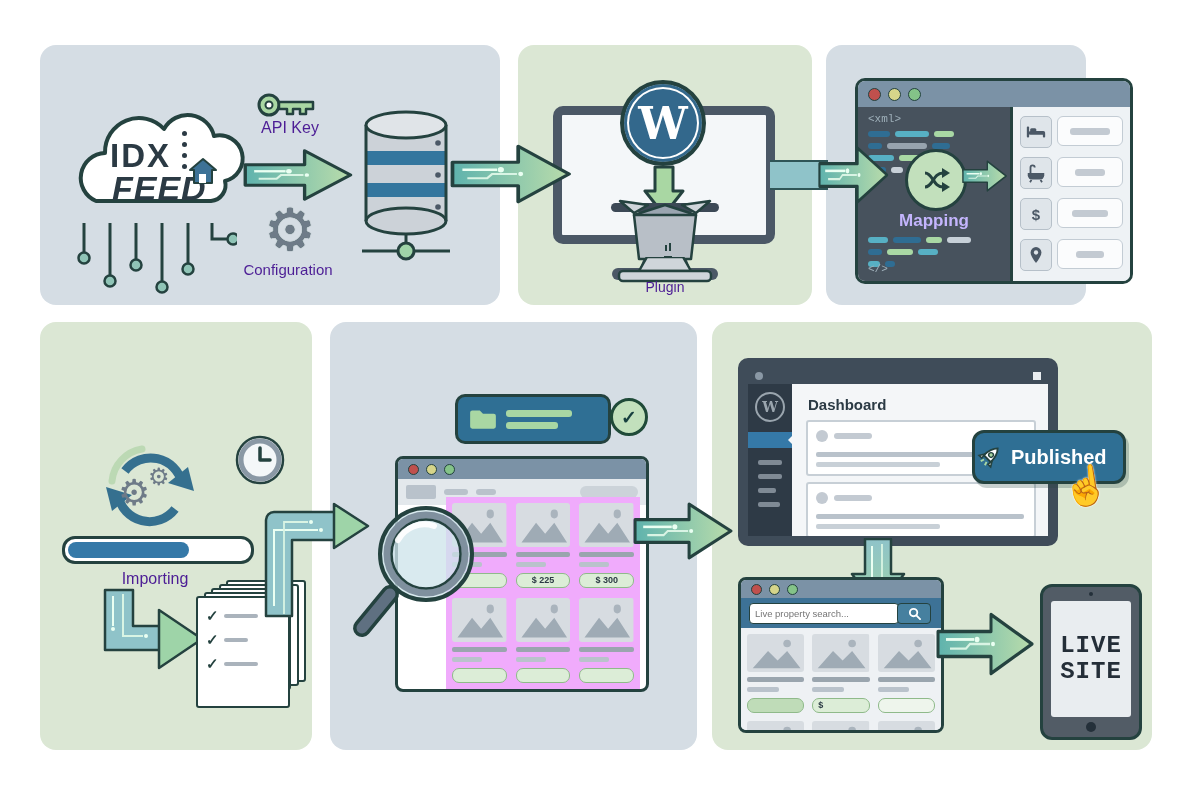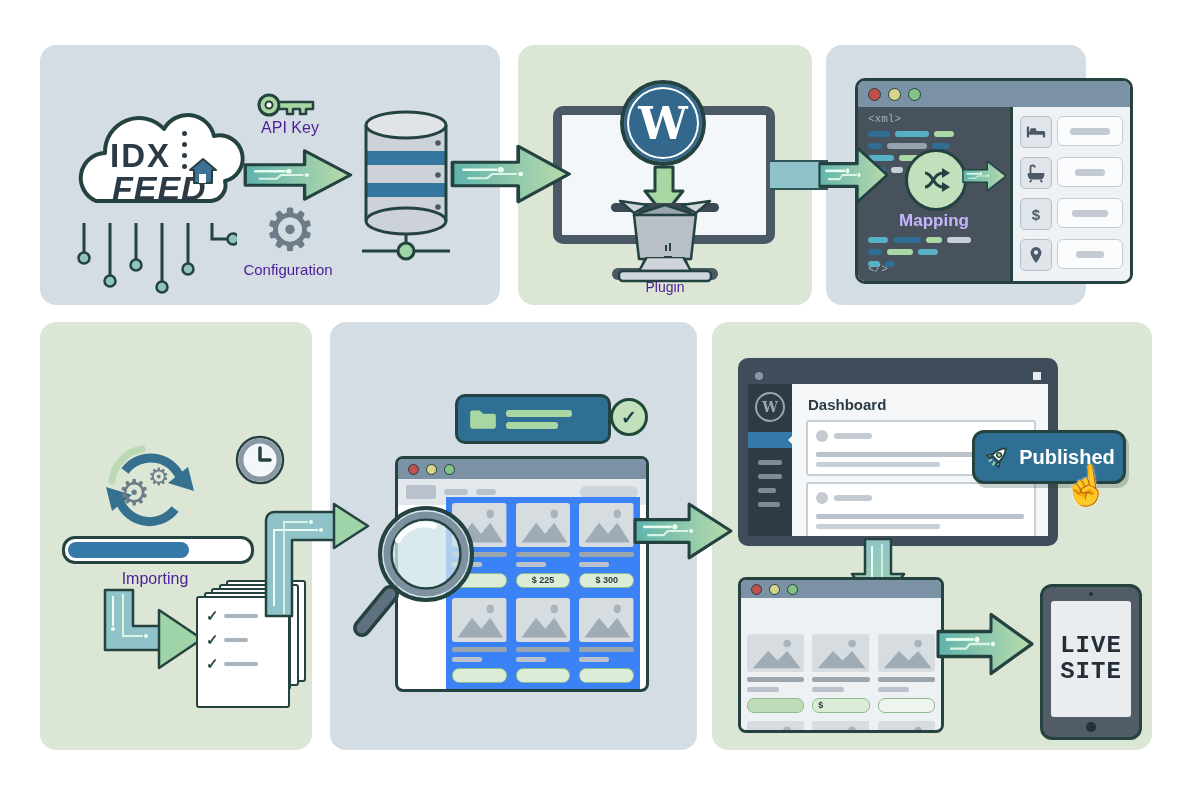--- a/index.html
+++ b/index.html
@@ -70,21 +70,21 @@
          border:3px solid #24423f;border-radius:10px;display:flex;align-items:center;gap:8px;padding-left:10px;}
   .bbars i{display:block;height:7px;border-radius:3px;background:#a9d7a3;margin:5px 0;}
   .chkcircle{position:absolute;left:280px;top:76px;width:32px;height:32px;border-radius:50%;
              background:#c2e0bc;border:3px solid #1f4a38;color:#173f3f;font-size:19px;font-weight:bold;
              display:flex;align-items:center;justify-content:center;}
   .browser{position:absolute;border:3px solid #24423f;border-radius:8px;background:#fff;overflow:hidden;}
   .nav{height:26px;background:#e3e8ec;display:flex;align-items:center;gap:8px;padding:0 8px;}
   .nblock{width:30px;height:14px;background:#b9c2cb;border-radius:2px;}
   .nbar{width:24px;height:6px;background:#b9c2cb;border-radius:3px;}
   .npill{margin-left:auto;width:58px;height:12px;background:#ccd3d9;border-radius:6px;}
-  .grid{position:absolute;left:48px;top:38px;right:6px;bottom:0;background:#3b82f6;
+  .grid{position:absolute;left:48px;top:38px;right:6px;bottom:0;background:#f0abfc;
         display:grid;grid-template-columns:1fr 1fr 1fr;gap:9px;padding:6px;}
   .card .pimg{width:100%;height:44px;display:block;border-radius:3px;}
   .cbar{height:5px;border-radius:2px;background:#9aa5ae;margin-top:5px;}
   .cbar.c2{width:55%;background:#b9c2cb;}
   .pill{margin-top:6px;height:13px;border:1.5px solid #8fba8a;background:#dcedd7;border-radius:7px;
         font-size:9px;font-weight:bold;text-align:center;line-height:13px;color:#2b3a44;}
   .pill.solid{background:#bfdcb8;border-color:#8fba8a;}
 
   
   .wpmon{position:absolute;left:26px;top:36px;width:300px;height:168px;border:10px solid #3f4c59;
@@ -103,21 +103,21 @@
   .wpmain{position:absolute;left:44px;top:16px;right:0;bottom:0;}
   .dash-title{position:absolute;left:16px;top:12px;font-size:15px;font-weight:bold;}
   .dcard{position:absolute;left:14px;right:12px;height:52px;background:#fff;border:2px solid #c7cfd6;
          border-radius:3px;}
   .dcard .av{position:absolute;left:8px;top:8px;width:12px;height:12px;border-radius:50%;background:#c3cad2;}
   .dcard .t{position:absolute;left:26px;top:11px;width:38px;height:6px;background:#c3cad2;border-radius:3px;}
   .dcard .l1{position:absolute;left:8px;top:30px;right:10px;height:5px;background:#b9c2cb;border-radius:2px;}
   .dcard .l2{position:absolute;left:8px;top:40px;width:55%;height:5px;background:#c8d0d7;border-radius:2px;}
   .pubbtn{position:absolute;left:260px;top:108px;width:148px;height:48px;background:#2f6f94;
           border:3px solid #24423f;border-radius:12px;display:flex;align-items:center;gap:8px;
-          justify-content:center;box-shadow:3px 4px 0 rgba(36,66,63,.25);}
+          justify-content:flex-start;box-shadow:3px 4px 0 rgba(36,66,63,.25);}
   .pubbtn span{color:#fff;font-weight:800;font-size:20px;}
   .cursor{position:absolute;left:350px;top:142px;font-size:38px;color:#24423f;transform:rotate(-8deg);
           text-shadow:0 0 2px #fff;}
   .toolbar{height:30px;background:#3d7296;position:relative;}
   .search-input{position:absolute;left:8px;top:5px;width:138px;height:19px;border:1.5px solid #24423f;
                 border-radius:4px;background:#fff;font-size:9.5px;color:#8a98a5;padding:0 5px;
                 font-family:"Liberation Sans",sans-serif;}
   .search-btn{position:absolute;left:156px;top:5px;width:32px;height:19px;background:#46809f;
               border:1.5px solid #24423f;border-radius:4px;display:flex;align-items:center;justify-content:center;}
   .grid2{position:absolute;left:0;top:48px;right:0;bottom:0;background:#eef1f4;display:grid;
@@ -571,20 +571,29 @@
         <circle cx="22" cy="43" r="2" fill="#eafff2"></circle>
     <polyline points="32,6 32,52" stroke="#d9f4e4" stroke-width="1.8" fill="none"></polyline>
         <circle cx="32" cy="55" r="2" fill="#eafff2"></circle>
   </svg>
   <div class="browser" style="left:26px;top:255px;width:200px;height:150px;background:#eef1f4;">
     <div class="winbar small" style="height:18px;">
       <span class="dot small d-r"></span>
       <span class="dot small d-y"></span>
       <span class="dot small d-g"></span>
     </div>
+    <div class="toolbar">
+      <input class="search-input" type="text" placeholder="Live property search..." style="">
+      <div class="search-btn">
+        <svg width="13" height="13" viewBox="0 0 14 14">
+          <circle cx="6" cy="6" r="4" fill="none" stroke="#fff" stroke-width="2"></circle>
+          <line x1="9" y1="9" x2="13" y2="13" stroke="#fff" stroke-width="2" stroke-linecap="round"></line>
+        </svg>
+      </div>
+    </div>
     <div class="grid2">
       <div class="card">
         <svg class="pimg">
               <use href="#sym-img"></use>
             </svg>
         <div class="cbar"></div>
             <div class="cbar c2"></div>
         <div class="pill solid"></div>
       </div>
       <div class="card">

